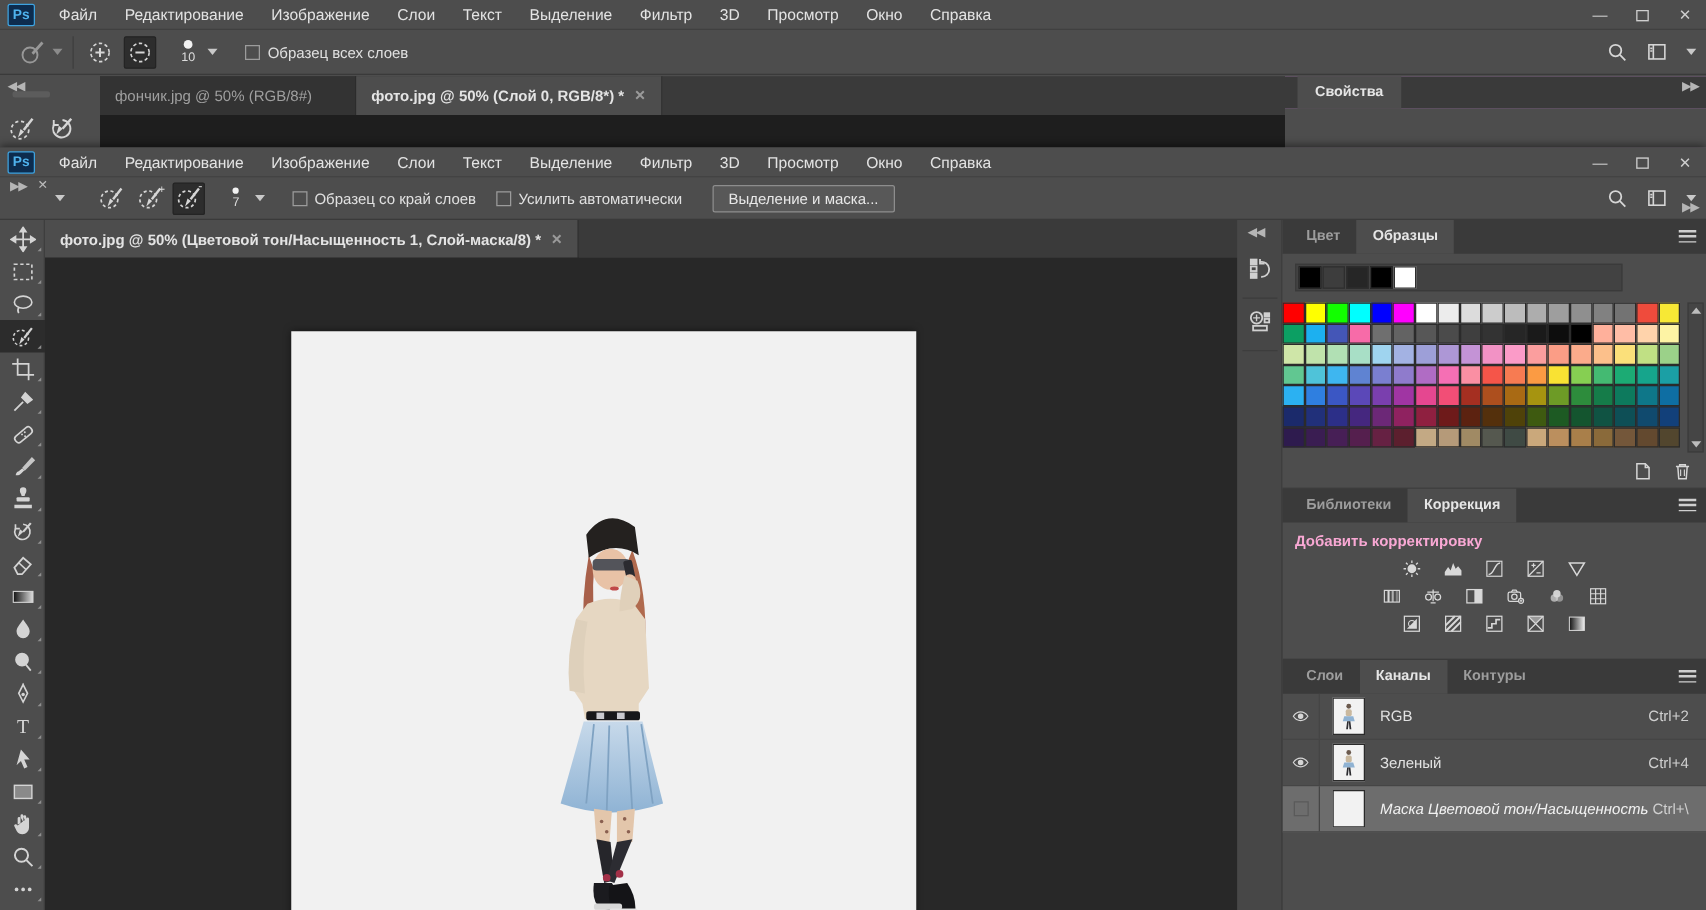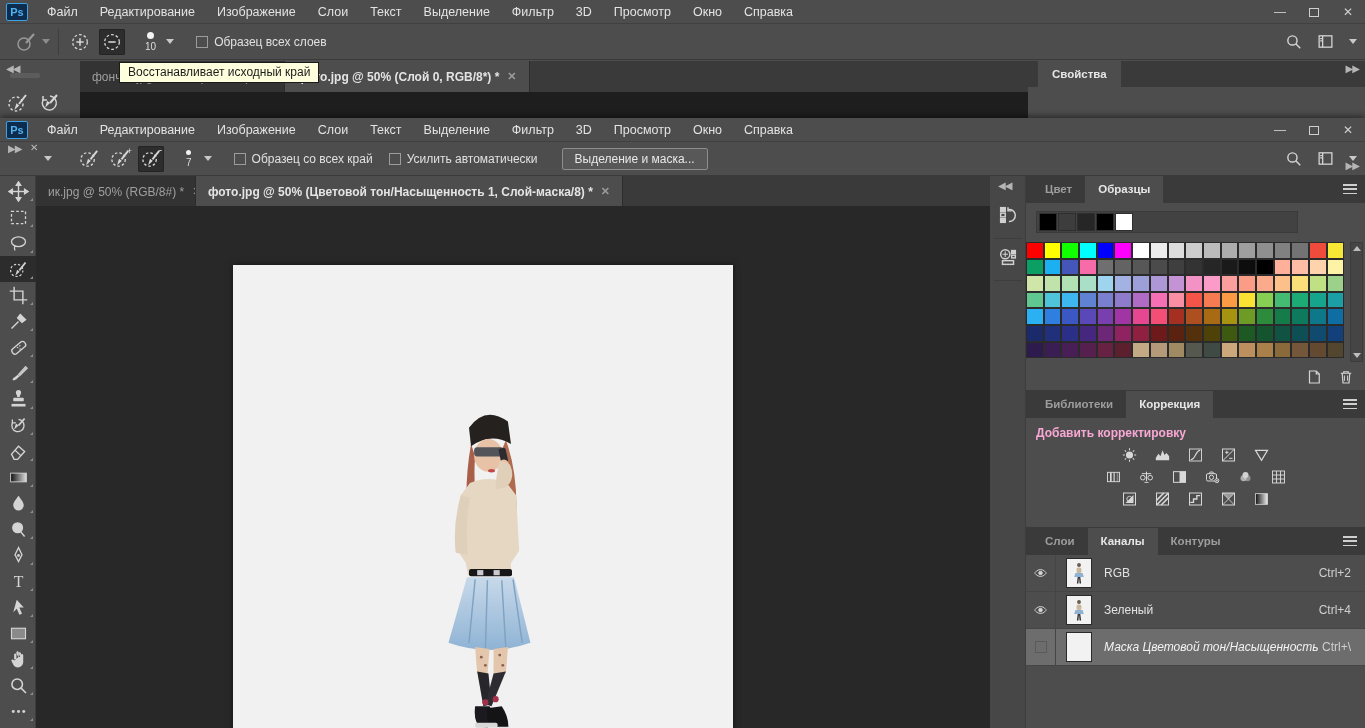--- a/index.html
+++ b/index.html
@@ -518,21 +518,20 @@
       <div id="win1-canvasstrip"></div>
       <div id="win1-props">
         <div class="panel-tabbar">
           <span class="panel-tab active" style="margin-left:10px">Свойства</span>
           <span class="dbl-arrow-right">▶▶</span>
         </div>
         <div class="props-body"></div>
       </div>
     </div>
 
-    <div class="tooltip">Восстанавливает исходный край</div>
   </div>
 
   <div id="win2">
     <div class="menubar">
       <div class="ps-logo">Ps</div>
       <nav style="display:flex">
           <span class="menu-item">Файл</span>
           <span class="menu-item">Редактирование</span>
           <span class="menu-item">Изображение</span>
           <span class="menu-item">Слои</span>
@@ -579,21 +578,21 @@
           <span style="position:absolute;right:2px;top:-2px;font-size:10px;color:#ddd">-</span>
         </div>
       <div style="width:18px"></div>
       <div class="brush-size">
         <span class="brush-dot small"></span>
         <span class="brush-num">7</span>
       </div>
       <span class="chev" style="margin-left:8px"></span>
       <div style="width:22px"></div>
       <span class="checkbox"></span>
-      <span class="opt-label">Образец со всех край</span>
+      <span class="opt-label">Образец со край слоев</span>
       <div style="width:16px"></div>
       <span class="checkbox"></span>
       <span class="opt-label">Усилить автоматически</span>
       <div style="width:24px"></div>
       <button style="background:#585858;border:1px solid #8d8d8d;color:#e8e8e8;font-size:12px;padding:3px 12px;border-radius:2px;font-family:inherit">Выделение и маска...</button>
       <div class="right-icons">
         <svg class="s icon" width="17" height="17">
             <use href="#search-icon"></use>
           </svg>
         <svg class="s icon" width="19" height="17">
@@ -708,24 +707,20 @@
           </div>
           <div class="tool">
             <svg class="s" width="21" height="21">
               <use href="#more-icon"></use>
             </svg>
           </div>
         </div>
 
       <div id="center">
         <div id="doc-tabbar">
-          <div class="doc-tab" style="max-width:160px">
-            <span>ик.jpg @ 50% (RGB/8#) *</span>
-            <span class="tab-close">✕</span>
-          </div>
           <div class="doc-tab active">
             <span>фото.jpg @ 50% (Цветовой тон/Насыщенность 1, Слой-маска/8) *</span>
             <span class="tab-close">✕</span>
           </div>
         </div>
         <div id="canvas">
           <div id="document">
             <svg id="figure" width="135" height="338" viewBox="0 0 130 330">
 
               <path d="M46 46 Q40 80 42 112 L52 108 Q48 80 50 58 Z" fill="#a8604a"></path>

